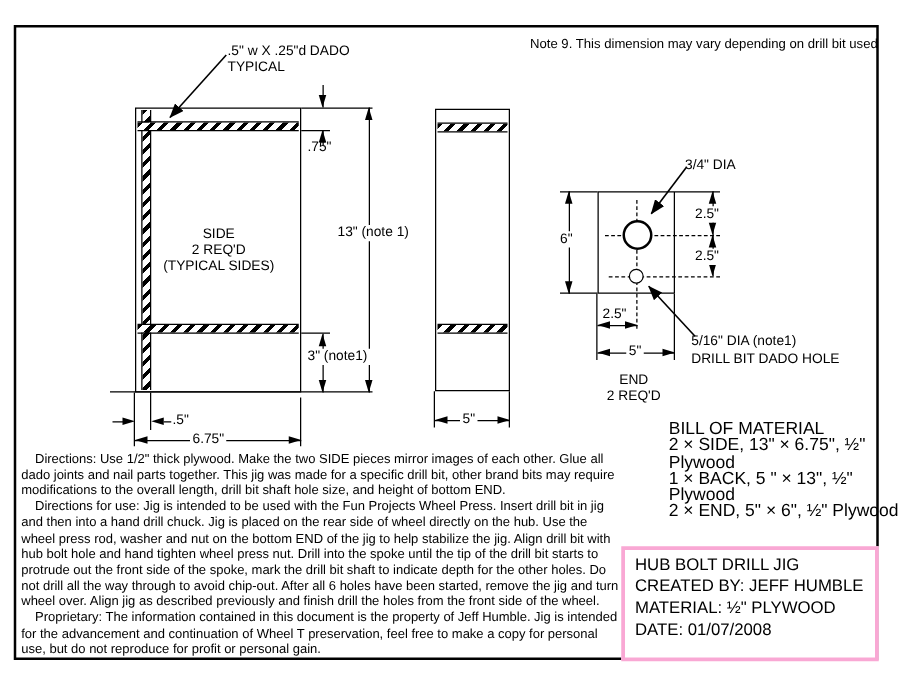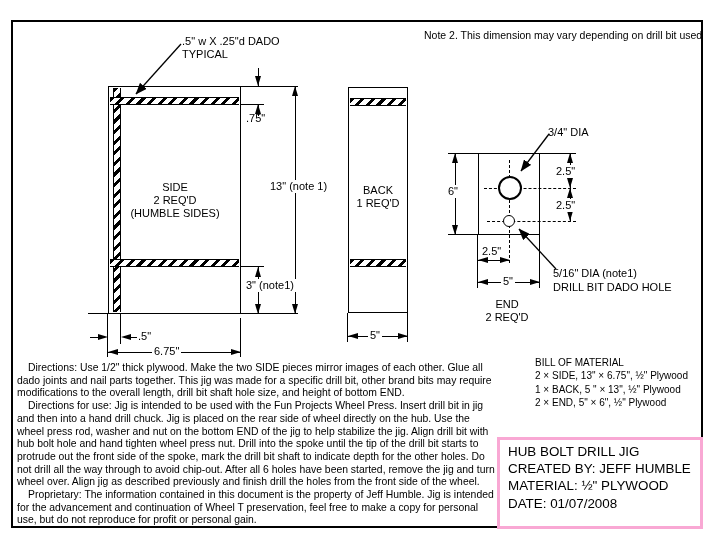--- a/index.html
+++ b/index.html
@@ -16,50 +16,50 @@
              background:repeating-linear-gradient(135deg,#000 0 3px,#fff 3px 7.5px); }
   .dash-v { position:absolute; width:0; border-left:1px dashed #000; }
   .dash-h { position:absolute; height:0; border-top:1px dashed #000; }
   .au,.ad,.al,.ar { position:absolute; width:0; height:0; }
   .au { border-left:3px solid transparent; border-right:3px solid transparent; border-bottom:10px solid #000; }
   .ad { border-left:3px solid transparent; border-right:3px solid transparent; border-top:10px solid #000; }
   .al { border-top:3px solid transparent; border-bottom:3px solid transparent; border-right:10px solid #000; }
   .ar { border-top:3px solid transparent; border-bottom:3px solid transparent; border-left:10px solid #000; }
   .para { margin:0; text-indent:11px; }
   #directions { position:absolute; left:17px; top:362px; width:480px; font-size:10.4px; line-height:12.7px; }
-  #bom { position:absolute; left:535px; top:356px; font-size:10px; line-height:13.3px; }
+  #bom { position:absolute; left:535px; top:336px; font-size:14px; line-height:13.3px; }
   #titleblock { position:absolute; left:497px; top:437px; width:206px; height:92px;
                 border:3px solid #f9a8d4; box-sizing:border-box; background:#fff; }
   #titleblock .tb-line { padding-left:8px; font-size:13.4px; line-height:17.2px; white-space:nowrap; }
   #titleblock .tb-inner { padding-top:3px; }
   svg.overlay { position:absolute; left:0; top:0; pointer-events:none; }
   .circle { position:absolute; border-radius:50%; box-sizing:border-box; background:#fff; }
 </style>
 </head>
 <body>
 
 <div id="canvas">
 
   <div style="position:absolute;left:11px;top:20px;width:692px;height:508px;border:2px solid #000;box-sizing:border-box;"></div>
 
-  <div class="txt" style="left:424px;top:29px;font-size:10.5px;">Note 2. This dimension may vary depending on drill bit used</div>
+  <div class="txt" style="left:424px;top:29px;font-size:10.5px;">Note 9. This dimension may vary depending on drill bit used</div>
 
   <div class="txt" style="left:182px;top:35px;">
     <div>.5" w X .25"d DADO</div>
     <div>TYPICAL</div>
   </div>
 
   <div class="piece" style="left:108px;top:86px;width:133px;height:228px;"></div>
   <div class="hatch-v" style="left:113px;top:88px;width:8px;height:224px;"></div>
   <div class="hatch-h" style="left:110px;top:97px;width:129px;height:8px;"></div>
   <div class="hatch-h" style="left:110px;top:259px;width:129px;height:8px;"></div>
   <div class="txt ctr" style="left:117px;top:181px;width:116px;">
     <div>SIDE</div>
     <div>2 REQ'D</div>
-    <div>(HUMBLE SIDES)</div>
+    <div>(TYPICAL SIDES)</div>
   </div>
 
   <div class="ln" style="left:241px;top:86px;width:57px;height:1px;"></div>
   <div class="ln" style="left:88px;top:313px;width:210px;height:1px;"></div>
   <div class="ln" style="left:241px;top:104px;width:23px;height:1px;"></div>
   <div class="ln" style="left:241px;top:266px;width:23px;height:1px;"></div>
   <div class="ln" style="left:107px;top:314px;width:1px;height:43px;"></div>
   <div class="ln" style="left:120px;top:314px;width:1px;height:30px;"></div>
   <div class="ln" style="left:240px;top:318px;width:1px;height:39px;"></div>
 
@@ -86,24 +86,20 @@
   <div class="txt" style="left:138px;top:330px;">.5"</div>
 
   <div class="ln" style="left:108px;top:352px;width:133px;height:1px;"></div>
   <div class="al" style="left:108px;top:349px;"></div>
   <div class="ar" style="left:231px;top:349px;"></div>
   <div class="txt wbg" style="left:152px;top:345px;">6.75"</div>
 
   <div class="piece" style="left:348px;top:87px;width:60px;height:226px;"></div>
   <div class="hatch-h" style="left:350px;top:98px;width:56px;height:8px;"></div>
   <div class="hatch-h" style="left:350px;top:259px;width:56px;height:8px;"></div>
-  <div class="txt ctr" style="left:338px;top:184px;width:80px;">
-    <div>BACK</div>
-    <div>1 REQ'D</div>
-  </div>
   <div class="ln" style="left:347px;top:313px;width:1px;height:29px;"></div>
   <div class="ln" style="left:407px;top:313px;width:1px;height:29px;"></div>
   <div class="ln" style="left:348px;top:336px;width:60px;height:1px;"></div>
   <div class="al" style="left:348px;top:333px;"></div>
   <div class="ar" style="left:398px;top:333px;"></div>
   <div class="txt wbg" style="left:368px;top:329px;">5"</div>
 
   <div class="piece" style="left:478px;top:153px;width:62px;height:82px;"></div>
   <div class="dash-v" style="left:509px;top:160px;height:103px;"></div>
   <div class="dash-h" style="left:484px;top:188px;width:92px;"></div>

